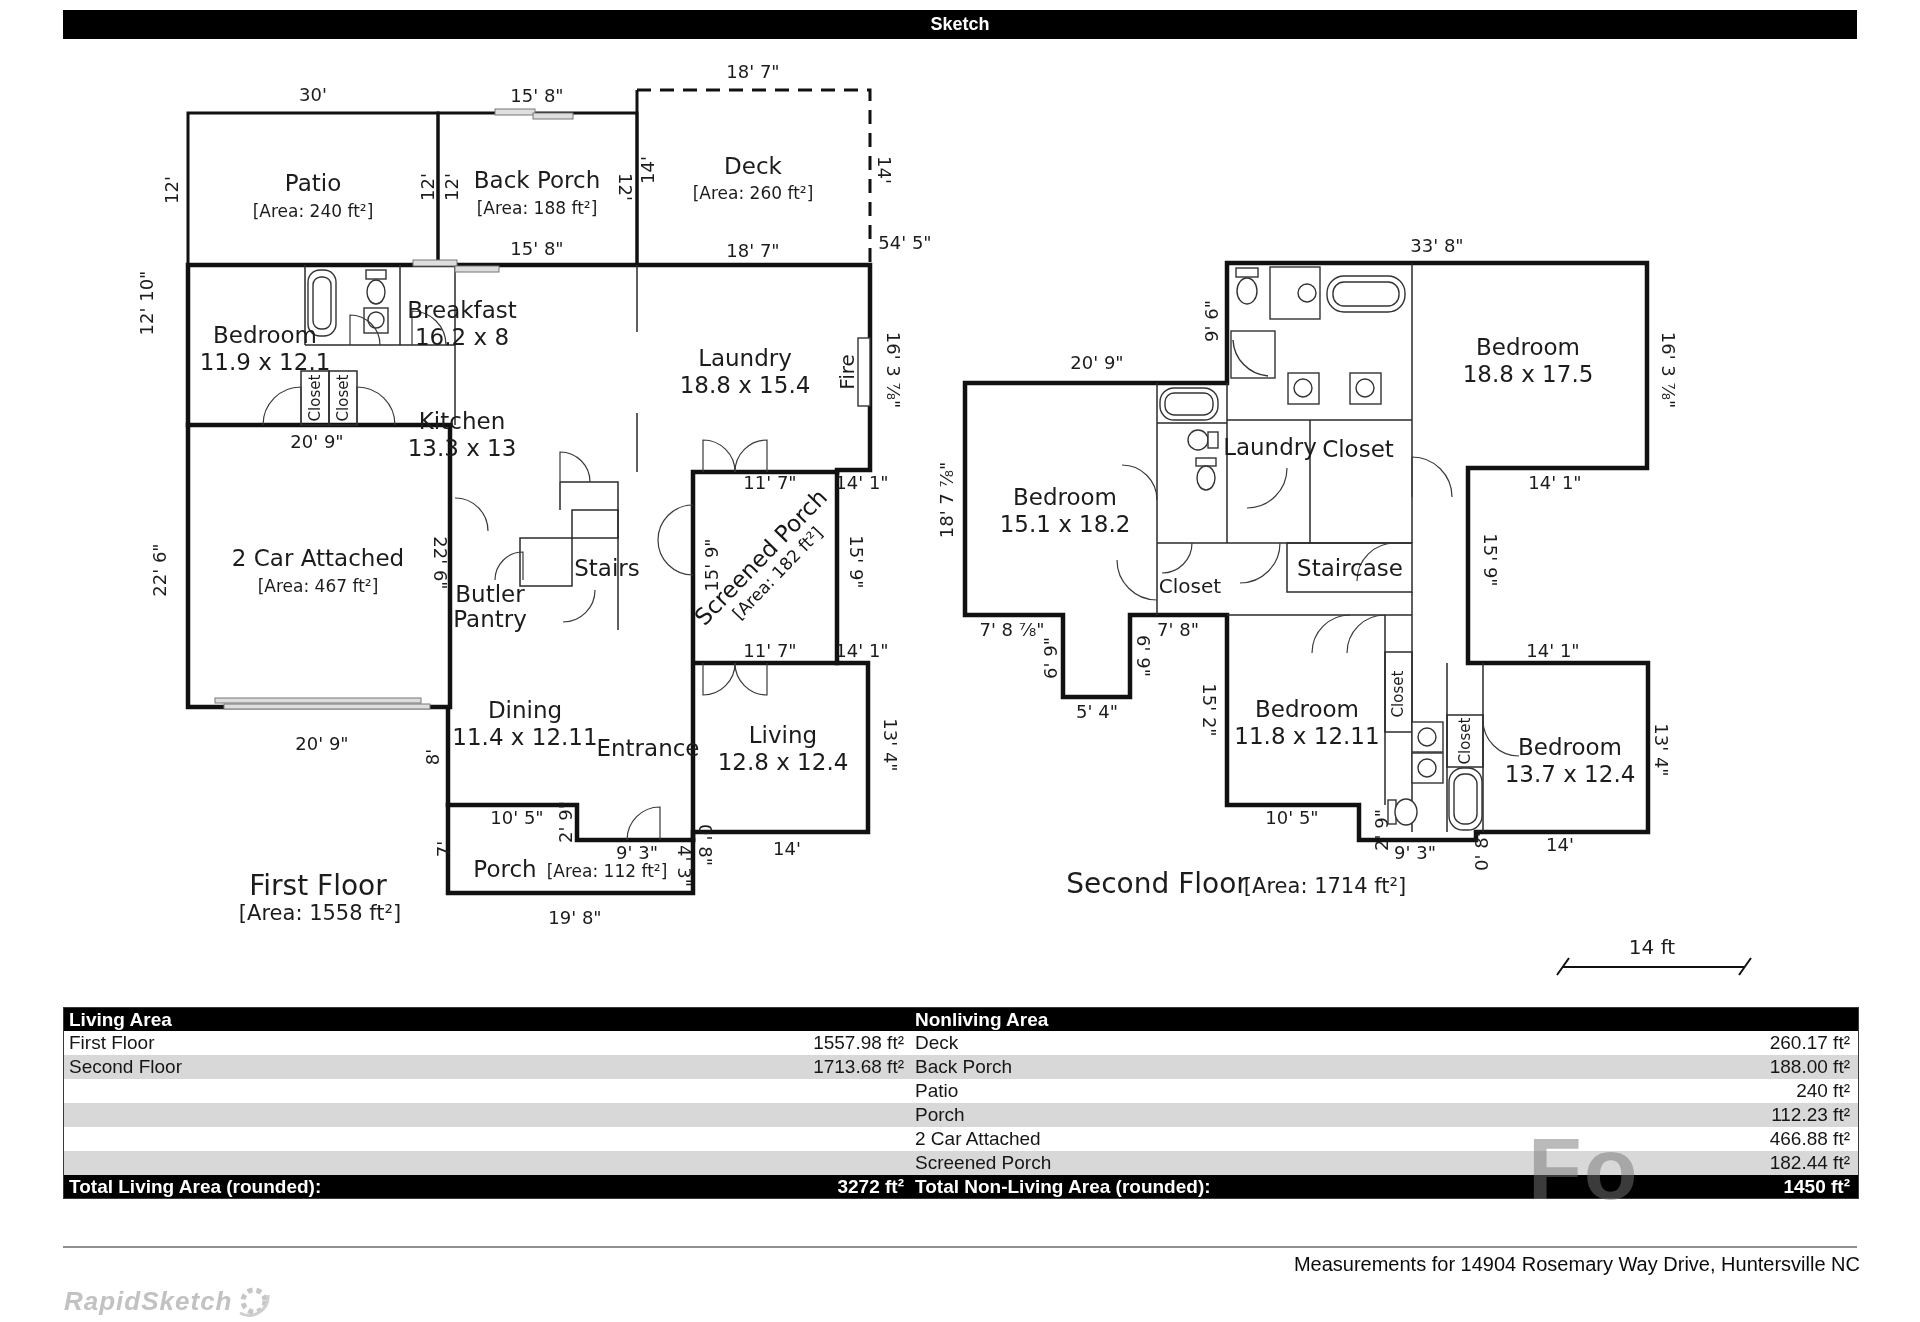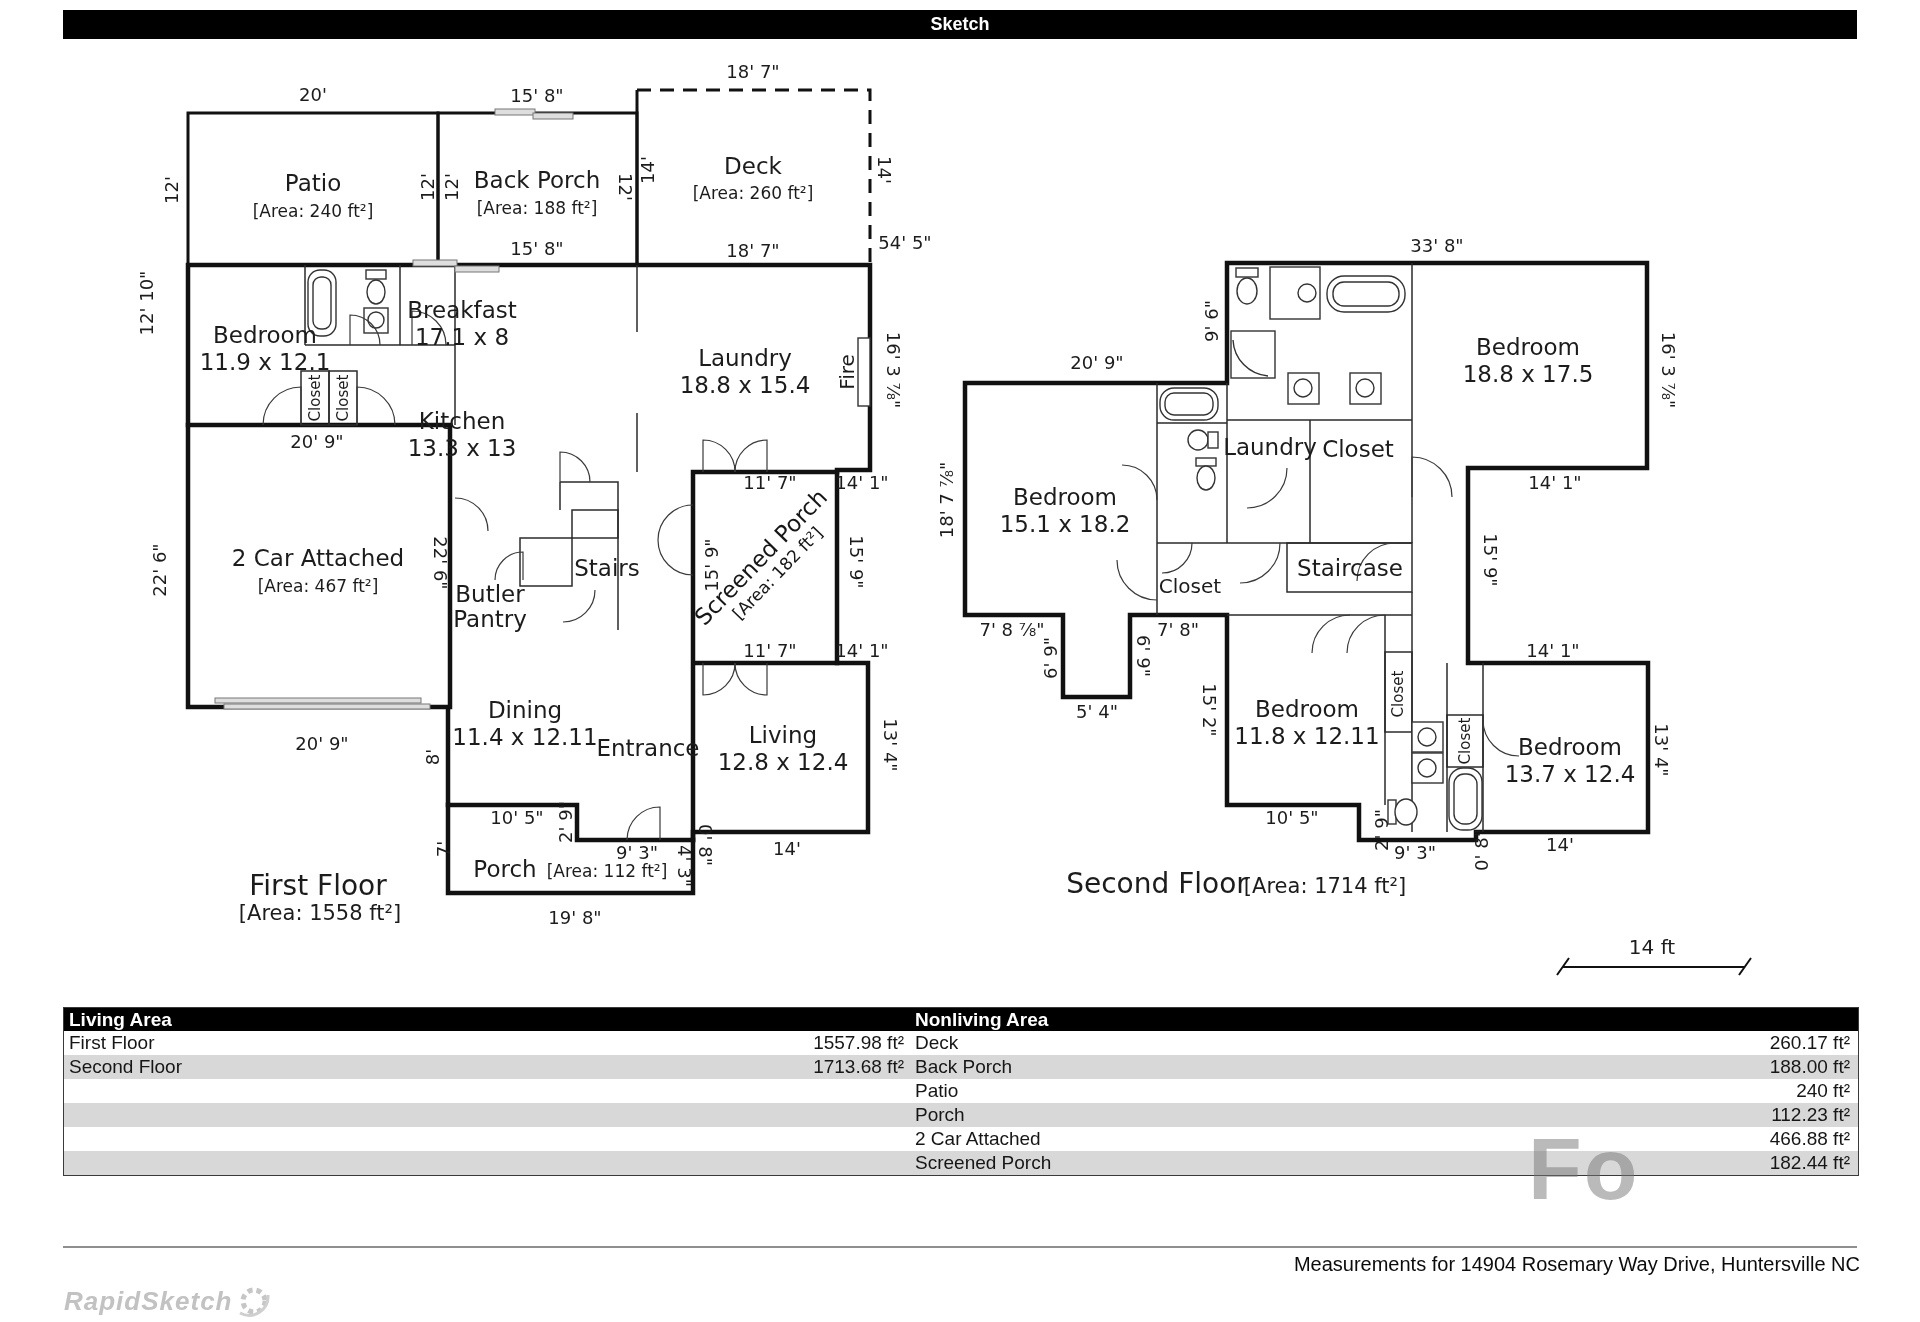--- a/index.html
+++ b/index.html
@@ -161,21 +161,21 @@
       <path d="M1563,967 H1745"></path>
       <path d="M1557,975 L1569,958 M1739,975 L1751,958"></path>
     </g>
 
     <g fill="none">
       <circle cx="254" cy="1301" r="11" stroke="#c6c6c6" stroke-width="5" stroke-dasharray="5 4"></circle>
       <path d="M240,1313 A19,19 0 0 0 268,1295" stroke="#cfcfcf" stroke-width="3"></path>
     </g>
   </svg>
 
-  <div class="lbl" style="left:313px;top:95px">20'</div>
+  <div class="lbl" style="left:313px;top:95px">30'</div>
   <div class="lbl" style="left:537px;top:96px">15' 8"</div>
   <div class="lbl" style="left:753px;top:72px">18' 7"</div>
   <div class="lbl rl" style="left:172px;top:190px">12'</div>
   <div class="lbl rl" style="left:428px;top:187px">12'</div>
   <div class="lbl rl" style="left:452px;top:187px">12'</div>
   <div class="lbl rr" style="left:625px;top:187px">12'</div>
   <div class="lbl rl" style="left:648px;top:170px">14'</div>
   <div class="lbl rr" style="left:884px;top:170px">14'</div>
   <div class="lbl room" style="left:313px;top:183px">Patio</div>
   <div class="lbl sub" style="left:313px;top:211px">[Area: 240 ft²]</div>
@@ -183,21 +183,21 @@
   <div class="lbl sub" style="left:537px;top:208px">[Area: 188 ft²]</div>
   <div class="lbl room" style="left:753px;top:166px">Deck</div>
   <div class="lbl sub" style="left:753px;top:193px">[Area: 260 ft²]</div>
   <div class="lbl" style="left:537px;top:249px">15' 8"</div>
   <div class="lbl" style="left:753px;top:251px">18' 7"</div>
   <div class="lbl" style="left:905px;top:243px">54' 5"</div>
   <div class="lbl rl" style="left:147px;top:303px">12' 10"</div>
   <div class="lbl room" style="left:265px;top:335px">Bedroom</div>
   <div class="lbl room" style="left:265px;top:362px">11.9 x 12.1</div>
   <div class="lbl room" style="left:462px;top:310px">Breakfast</div>
-  <div class="lbl room" style="left:462px;top:337px">17.1 x 8</div>
+  <div class="lbl room" style="left:462px;top:337px">16.2 x 8</div>
   <div class="lbl room" style="left:745px;top:358px">Laundry</div>
   <div class="lbl room" style="left:745px;top:385px">18.8 x 15.4</div>
   <div class="lbl rl rsm" style="left:848px;top:372px">Fire</div>
   <div class="lbl rr" style="left:893px;top:370px">16' 3 ⅞"</div>
   <div class="lbl room" style="left:462px;top:421px">Kitchen</div>
   <div class="lbl room" style="left:462px;top:448px">13.3 x 13</div>
   <div class="lbl" style="left:317px;top:442px">20' 9"</div>
   <div class="lbl rl clo" style="left:315px;top:398px">Closet</div>
   <div class="lbl rl clo" style="left:343px;top:398px">Closet</div>
   <div class="lbl rl" style="left:160px;top:570px">22' 6"</div>
@@ -301,20 +301,26 @@
       <span class="trv">112.23 ft²</span>
     </div>
     <div class="trow">
       <span class="trl">2 Car Attached</span>
       <span class="trv">466.88 ft²</span>
     </div>
     <div class="trow shaded">
       <span class="trl">Screened Porch</span>
       <span class="trv">182.44 ft²</span>
     </div>
+    <div class="tfoot">
+      <span class="tl">Total Living Area (rounded):</span>
+      <span class="tlv">3272 ft²</span>
+      <span class="trl">Total Non-Living Area (rounded):</span>
+      <span class="trv">1450 ft²</span>
+    </div>
   </div>
 
   <div class="watermark">Fo</div>
 
   <div class="disclaimer">
   </div>
 
   <div class="divider"></div>
 
   <div class="address">Measurements for 14904 Rosemary Way Drive, Huntersville NC</div>

